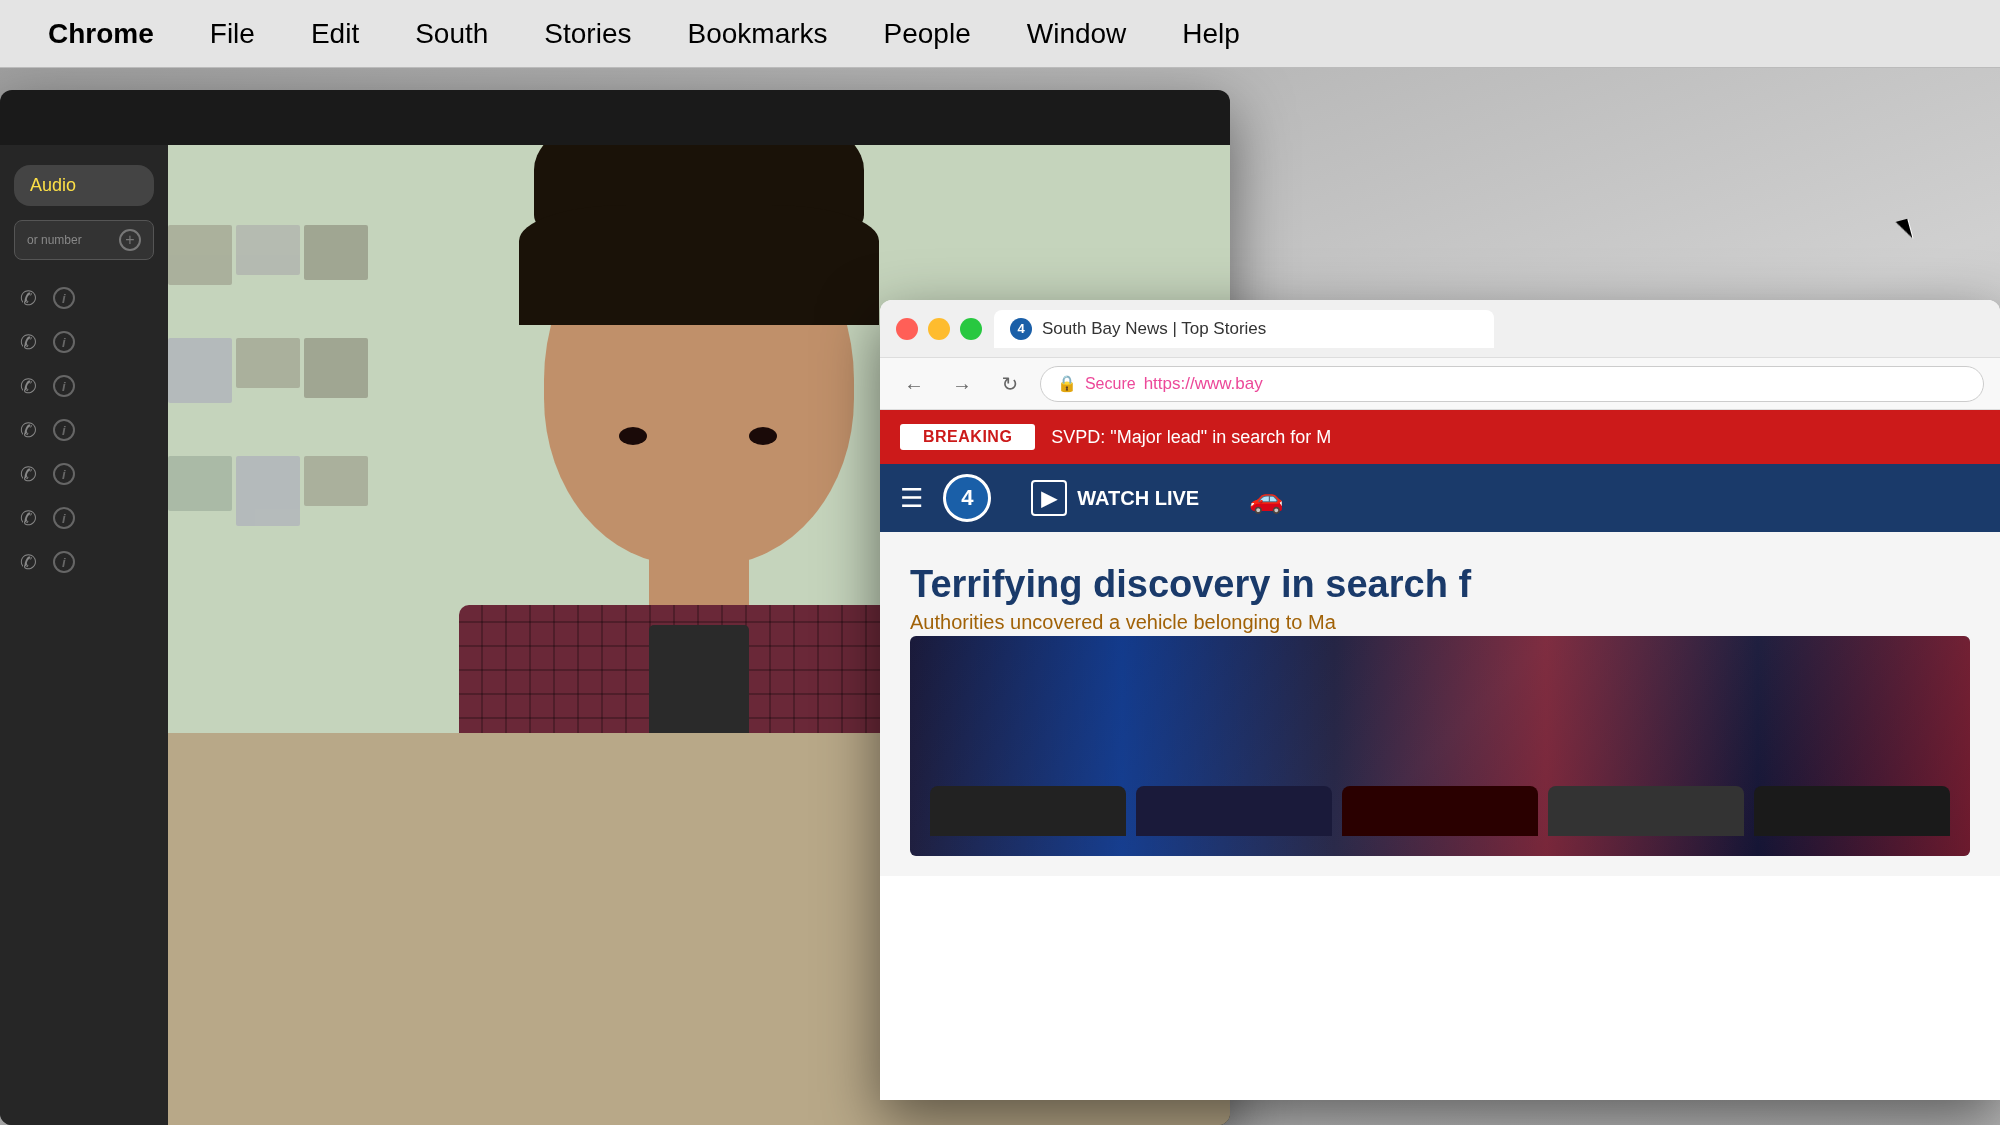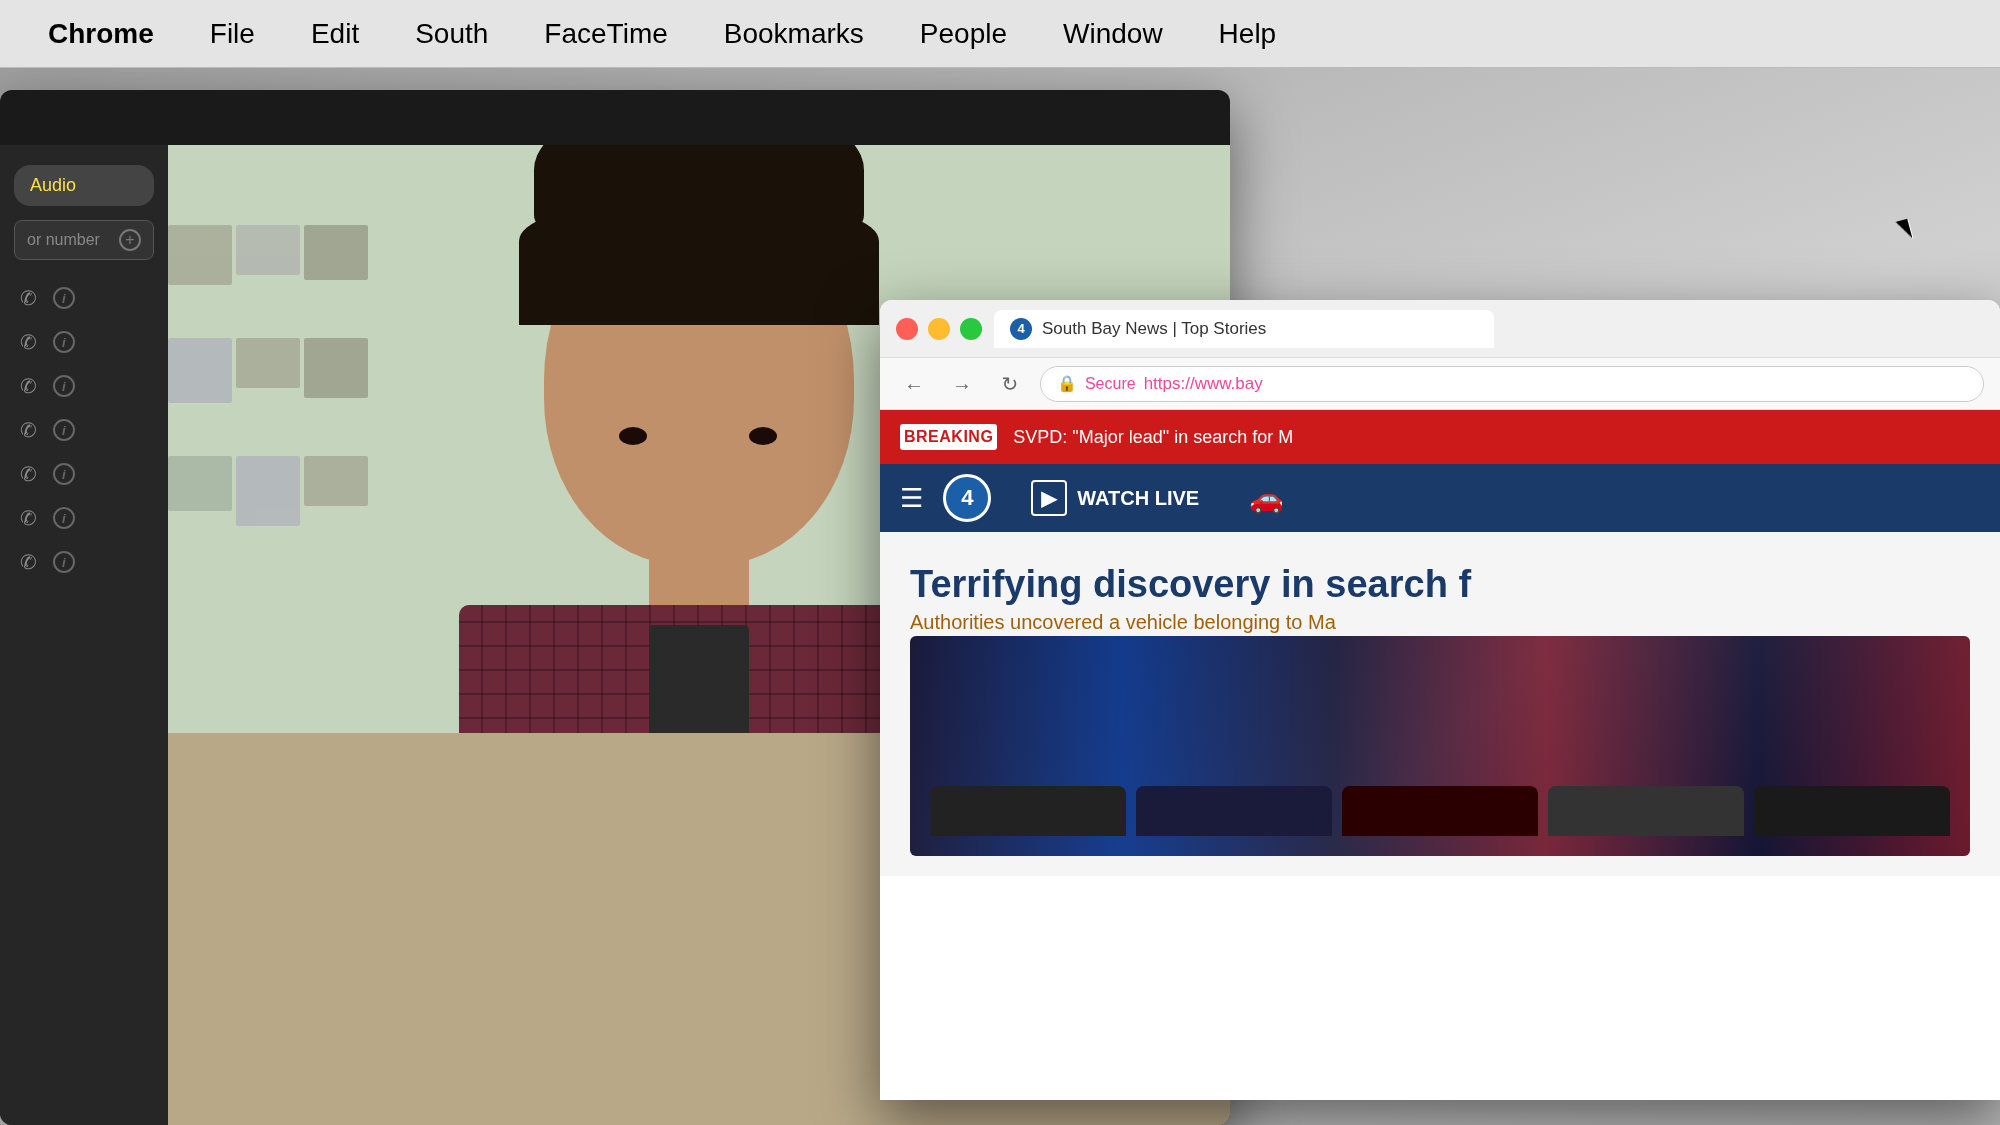--- a/index.html
+++ b/index.html
@@ -373,21 +373,21 @@
       display: flex;
       align-items: center;
       gap: 16px;
     }
 
     .breaking-label {
       background: #fff;
       color: #cc1a1a;
       font-size: 16px;
       font-weight: 800;
-      padding: 4px 4px;
+      padding: 4px 23px;
       border-radius: 3px;
       letter-spacing: 0.5px;
     }
 
     .breaking-text {
       color: #fff;
       font-size: 18px;
       font-weight: 500;
     }
 
@@ -527,37 +527,37 @@
     }
   </style>
 </head>
 <body>
 
 <div class="menu-bar">
   <span class="menu-item">Chrome</span>
   <span class="menu-item">File</span>
   <span class="menu-item">Edit</span>
   <span class="menu-item">South</span>
-  <span class="menu-item">FaceTime</span>
+  <span class="menu-item">Stories</span>
   <span class="menu-item">Bookmarks</span>
   <span class="menu-item">People</span>
   <span class="menu-item">Window</span>
   <span class="menu-item">Help</span>
 </div>
 
 <div class="desktop-bg"></div>
 
 <div class="facetime-window">
 
 
   <div class="facetime-sidebar">
     <button class="sidebar-audio-btn">Audio</button>
     
     <div class="sidebar-search">
-      <span style="color:#888;font-size:16px;">or number</span>
+      <span style="color:#888;font-size:12px;">or number</span>
       <div class="search-plus">+</div>
     </div>
 
     
     <div class="contact-row">
       <span class="contact-phone-icon">✆</span>
       <div class="contact-info-icon">i</div>
     </div>
     <div class="contact-row">
       <span class="contact-phone-icon">✆</span>

